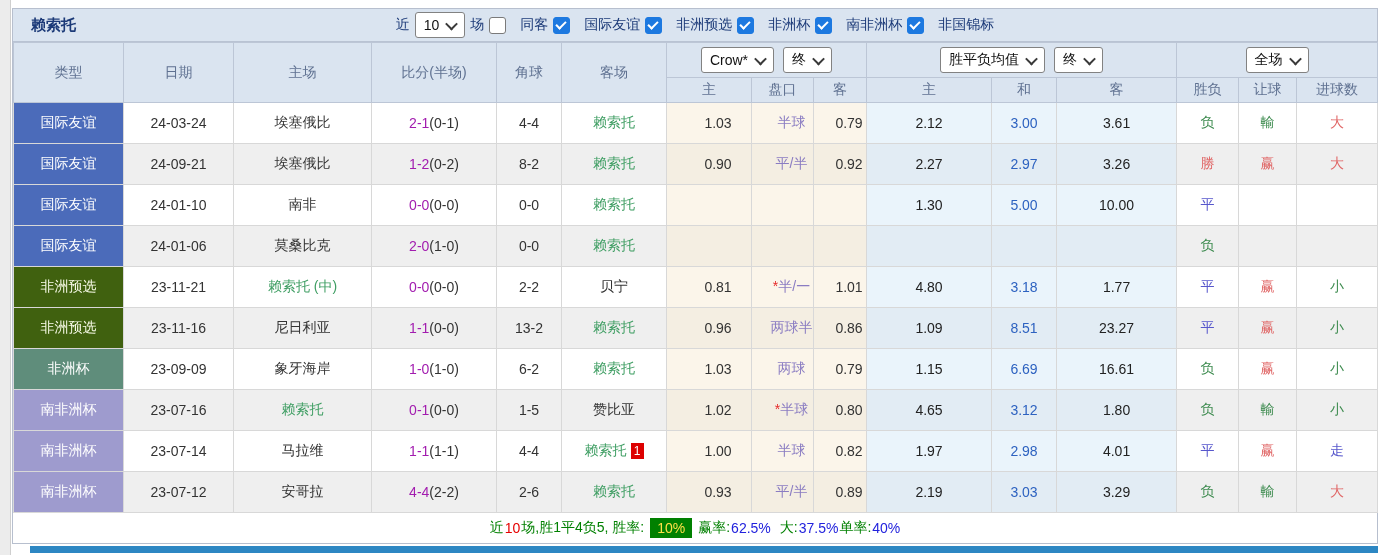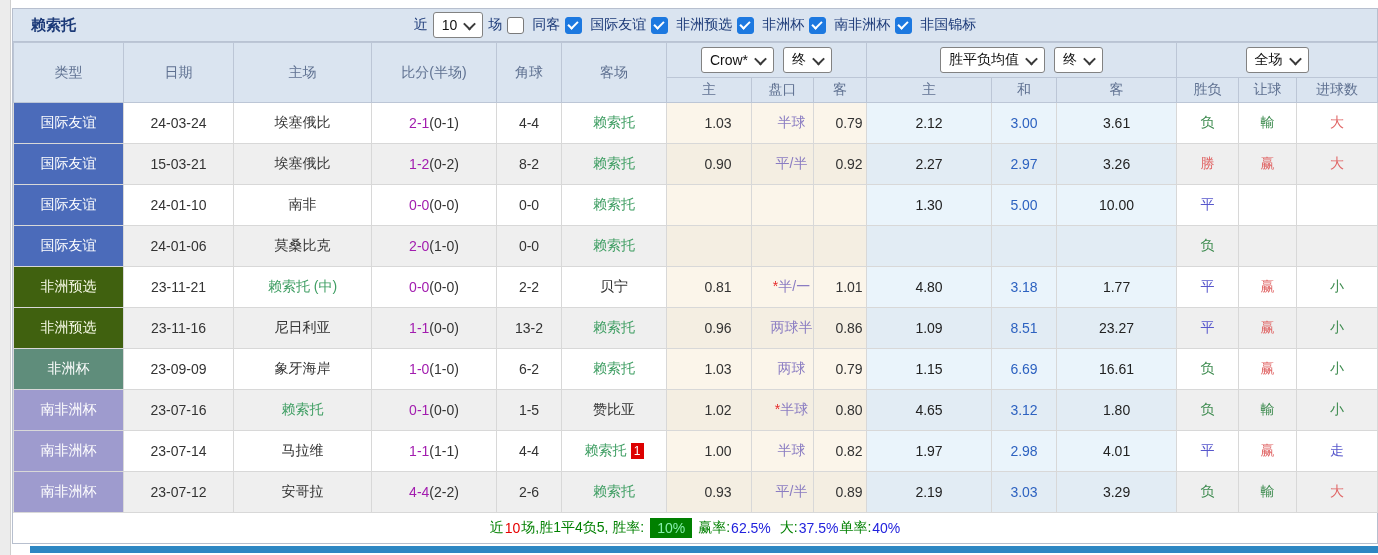--- a/index.html
+++ b/index.html
@@ -15,21 +15,21 @@
   .controls{margin:0 auto;display:flex;align-items:center;gap:5px;font-size:14px;color:#1c3a78;}
   .sel{display:inline-flex;align-items:center;gap:8px;background:#fff;border:1px solid #828282;
        border-radius:3px;padding:0 8px;height:24px;font-size:14px;color:#111;cursor:default;}
   .chev{width:7px;height:7px;border-right:2px solid #3a3a3a;border-bottom:2px solid #3a3a3a;
         transform:rotate(45deg) translate(-1px,-1px);flex:0 0 auto;}
   .cb{display:inline-block;width:15px;height:15px;border:1px solid #7a7a7a;border-radius:3px;
       background:#fff;position:relative;vertical-align:middle;flex:0 0 auto;}
   .cb.checked{background:#1d79e0;border-color:#1d79e0;}
   .cb.checked::after{content:"";position:absolute;left:4px;top:1px;width:4px;height:8px;
       border-right:2px solid #fff;border-bottom:2px solid #fff;transform:rotate(45deg);}
-  .cb-label{display:inline-flex;align-items:center;gap:8px;cursor:default;}
+  .cb-label{display:inline-flex;align-items:center;gap:14px;cursor:default;}
   
   table{border-collapse:collapse;table-layout:fixed;width:100%;border-radius:30px;}
   thead th{background:#dae4f0;color:#5f7191;font-weight:normal;font-size:14px;
            border:1px solid #bcc6d6;padding:0;}
   thead tr.hrow1 th{height:34px;}
   thead tr.hrow2 th{height:24px;}
   .hgroup{display:flex;align-items:center;justify-content:center;gap:9px;}
   tbody td{border:1px solid #d8d8d8;text-align:center;font-size:14px;height:40px;color:#333;padding:0;overflow:hidden;}
   tbody tr{background:#fff;}
   tbody tr:nth-child(even){background:#efefef;}
@@ -53,21 +53,21 @@
   .t-b{color:#5757cc;}
   .away-badge{display:none;background:#dd0000;color:#fff;font-size:12px;line-height:16px;
       width:13px;height:16px;margin-left:4px;vertical-align:middle;text-align:center;}
   .away-badge.show{display:inline-block;}
   
   .summary{height:30px;display:flex;align-items:center;justify-content:center;gap:1px;
            font-size:14px;background:#fff;}
   .sg{color:#008000;}
   .sr{color:#e60000;}
   .sb{color:#2222dd;}
-  .rate-badge{background:#008000;color:#86efac;padding:2px 7px;margin:0 5px;}
+  .rate-badge{background:#008000;color:#fde047;padding:2px 7px;margin:0 5px;}
   .bottom-strip{position:absolute;left:30px;right:0;top:546px;height:7px;background:#2d87c3;}
 </style>
 </head>
 <body>
 
 <div class="page">
   <div class="left-strip"></div>
 
   <div class="panel">
 
@@ -191,21 +191,21 @@
     <td class="c-ha odds-h">0.79</td>
     <td class="c-eh odds-e">2.12</td>
     <td class="c-ed odds-e">3.00</td>
     <td class="c-ea odds-e">3.61</td>
     <td class="c-res"><span class="res t-g">负</span></td>
     <td class="c-hr"><span class="hrv t-g">輸</span></td>
     <td class="c-g"><span class="gv t-r">大</span></td>
   </tr>
           <tr>
     <td class="c-type badge-blue">国际友谊</td>
-    <td class="c-date">15-03-21</td>
+    <td class="c-date">24-09-21</td>
     <td class="c-home"><span class="f-home">埃塞俄比</span></td>
     <td class="c-score"><span class="score-ft">1-2</span><span class="score-ht">(0-2)</span></td>
     <td class="c-corner">8-2</td>
     <td class="c-away"><span class="f-away-name team-green">赖索托</span></td>
     <td class="c-hh odds-h">0.90</td>
     <td class="c-hc odds-h"><span class="star"></span><span class="hc-text">平/半</span></td>
     <td class="c-ha odds-h">0.92</td>
     <td class="c-eh odds-e">2.27</td>
     <td class="c-ed odds-e">2.97</td>
     <td class="c-ea odds-e">3.26</td>

